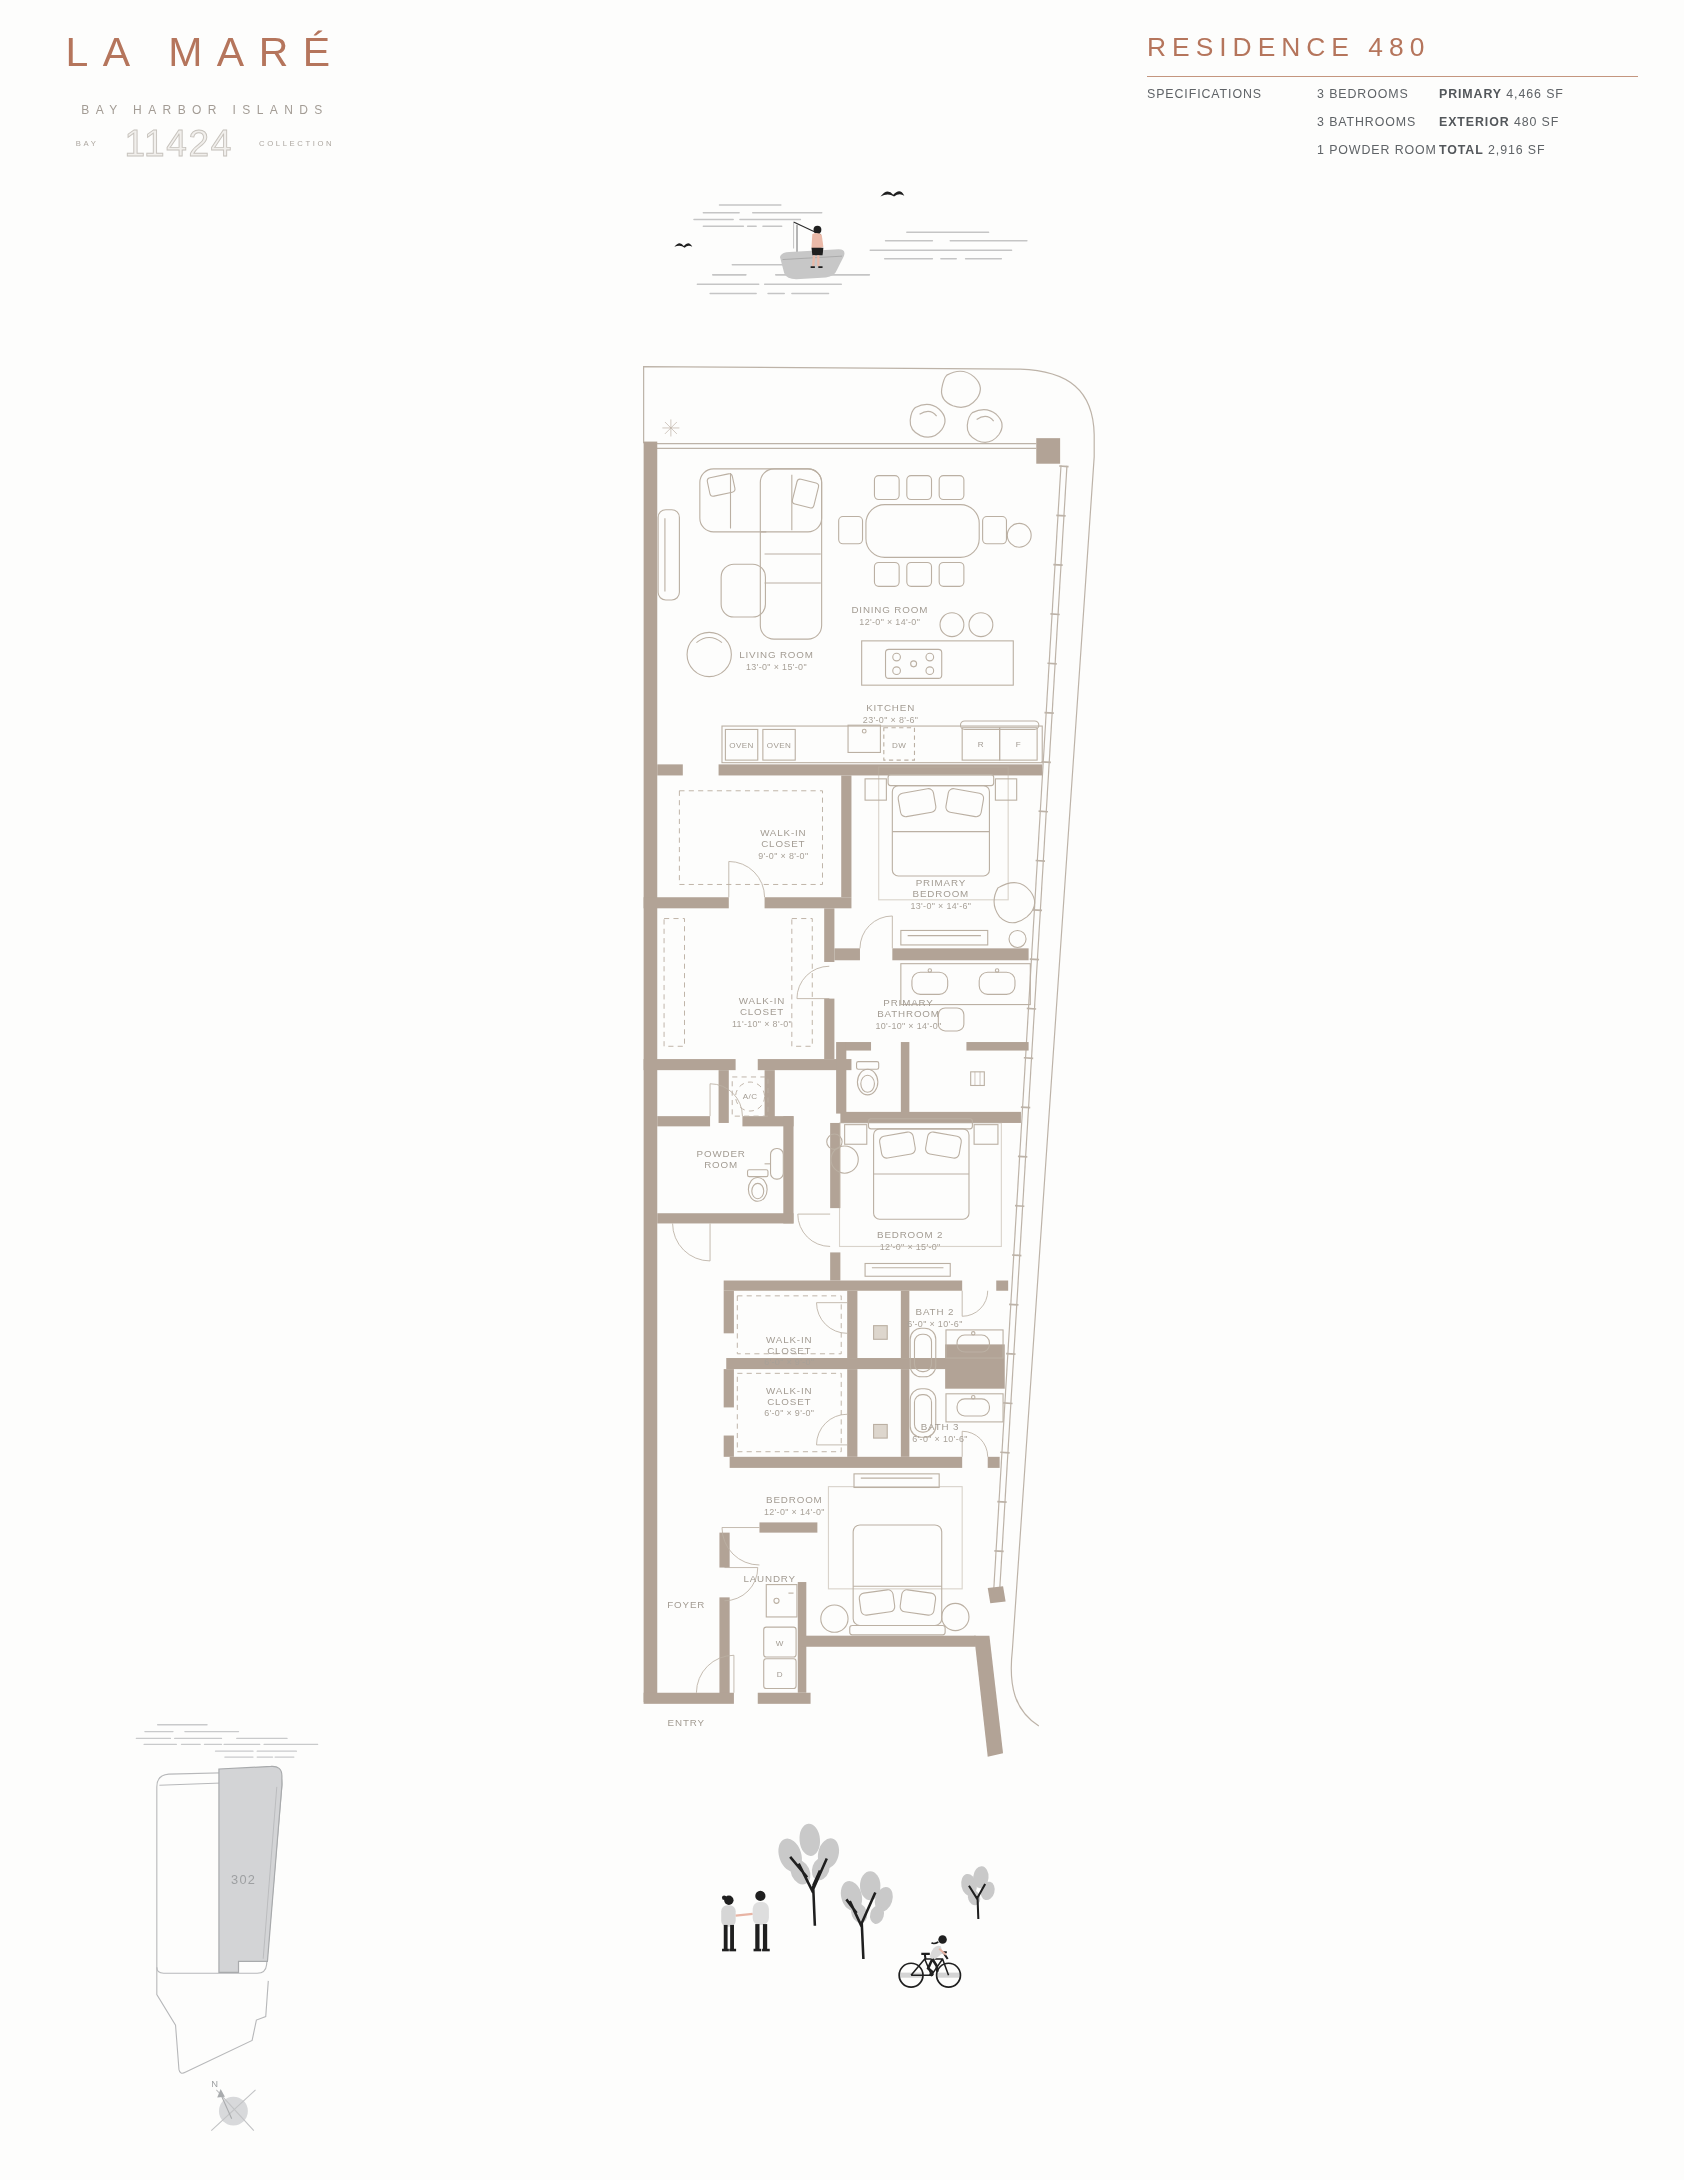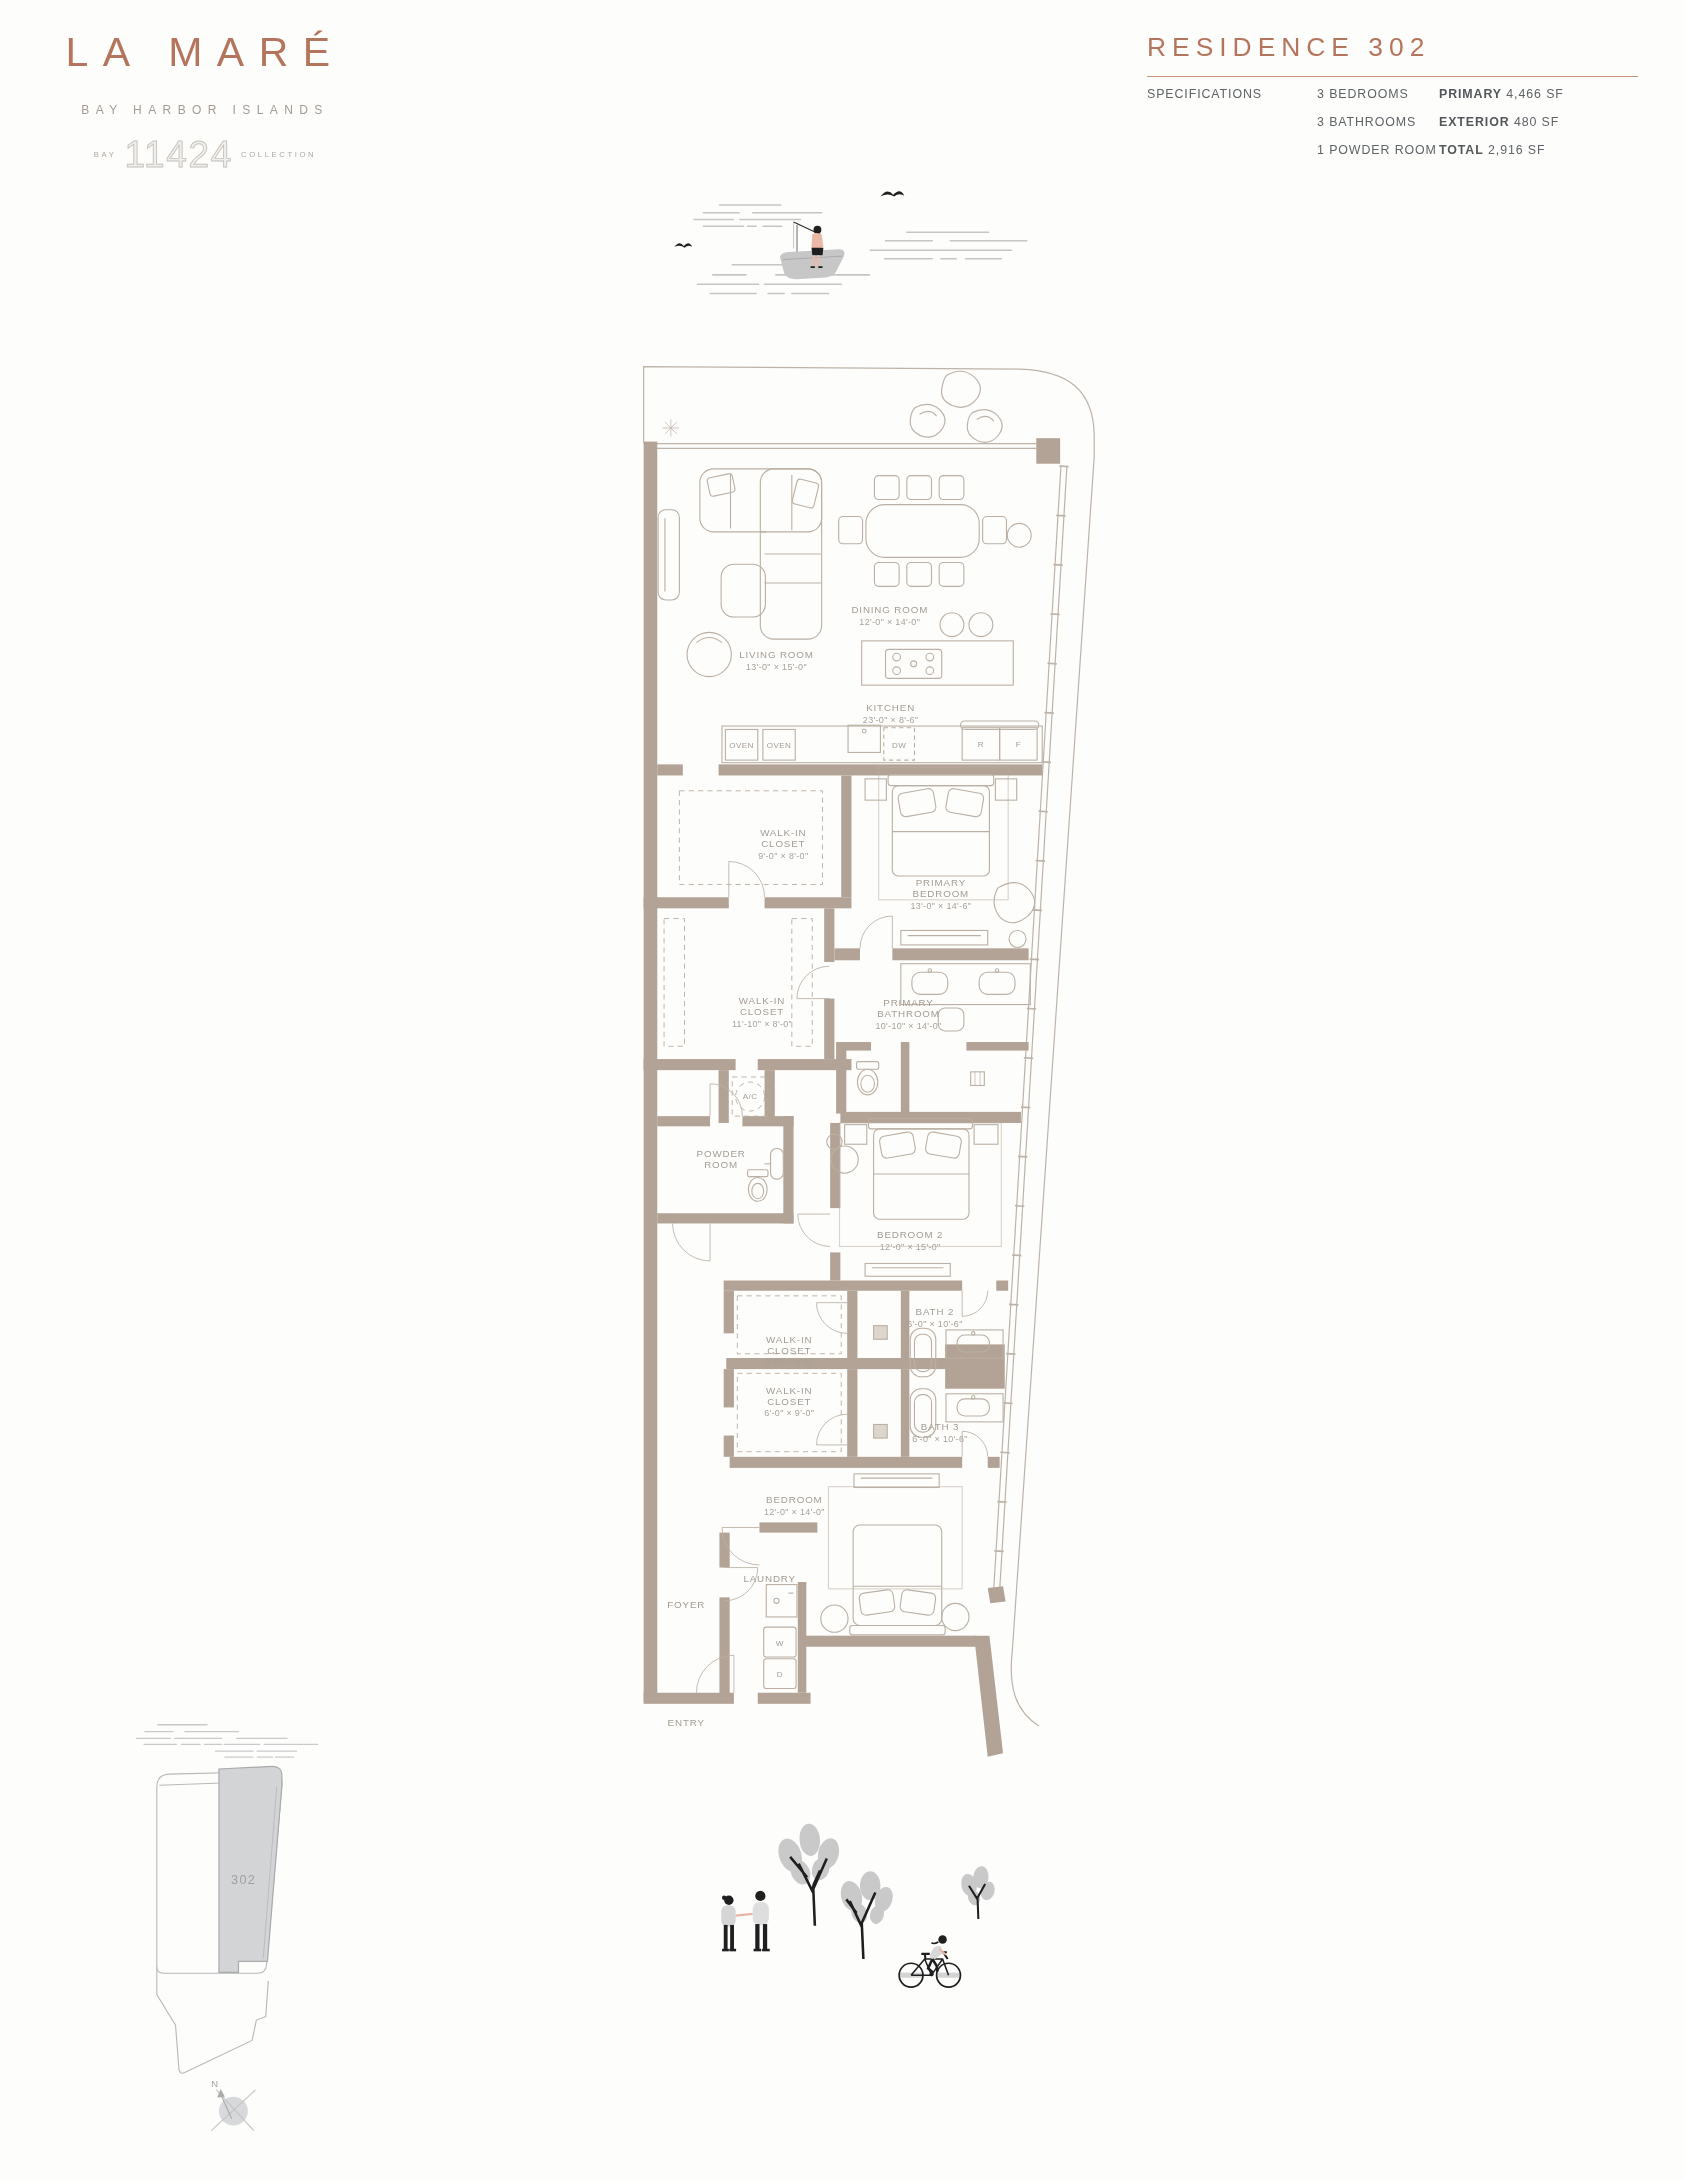--- a/index.html
+++ b/index.html
@@ -3,21 +3,21 @@
 <meta charset="utf-8">
 <style>
   html,body{margin:0;padding:0;}
   body{width:1685px;height:2181px;background:#fdfdfc;font-family:"Liberation Sans",sans-serif;}
   .page{position:relative;width:1685px;height:2181px;overflow:hidden;background:#fdfdfc;text-decoration:underline;}
 
   
   .brand{position:absolute;left:43px;top:29px;width:324px;text-align:center;color:#b5755c;}
   .brand-name{font-size:41px;letter-spacing:14.5px;white-space:nowrap;color:#b5755c;font-weight:400;}
   .brand-loc{margin-top:27px;font-size:12px;letter-spacing:6.4px;color:#a39c95;font-weight:400;}
-  .brand-coll{margin-top:19px;display:flex;align-items:center;justify-content:center;gap:8px;}
+  .brand-coll{margin-top:8px;display:flex;align-items:center;justify-content:center;gap:26px;}
   .coll-side{font-size:7.7px;letter-spacing:2.6px;color:#ada7a0;}
   .coll-num{font-size:37px;line-height:1;letter-spacing:1.7px;color:#f1efec;-webkit-text-stroke:0.9px #c6c2bc;}
 
   
   .res{position:absolute;left:1147px;top:32px;width:491px;}
   .res-title{font-size:26.4px;letter-spacing:6px;color:#b5755c;font-weight:400;white-space:nowrap;}
   .res-rule{margin:12.8px 0 0 0;border:none;border-top:0.9px solid #c4967f;}
   .specs{display:grid;grid-template-columns:170px 122px 1fr;margin-top:3px;font-size:12.4px;letter-spacing:0.9px;color:#5f6367;line-height:28px;}
   .specs b{font-weight:bold;color:#53575b;}
   .specs .cell{white-space:nowrap;}
@@ -40,21 +40,21 @@
     <div class="brand-name">LA MARÉ</div>
     <div class="brand-loc">BAY HARBOR ISLANDS</div>
     <div class="brand-coll">
       <span class="coll-side">BAY</span>
       <span class="coll-num">11424</span>
       <span class="coll-side">COLLECTION</span>
     </div>
   </div>
 
   <div class="res">
-    <div class="res-title">RESIDENCE 302</div>
+    <div class="res-title">RESIDENCE 480</div>
     <hr class="res-rule">
     <div class="specs">
       <div class="cell">SPECIFICATIONS</div>
       <div>
         <div class="cell">3 BEDROOMS</div>
         <div class="cell">3 BATHROOMS</div>
         <div class="cell">1 POWDER ROOM</div>
       </div>
       <div>
         <div class="cell"><b>PRIMARY</b> <span>4,466 SF</span></div>

